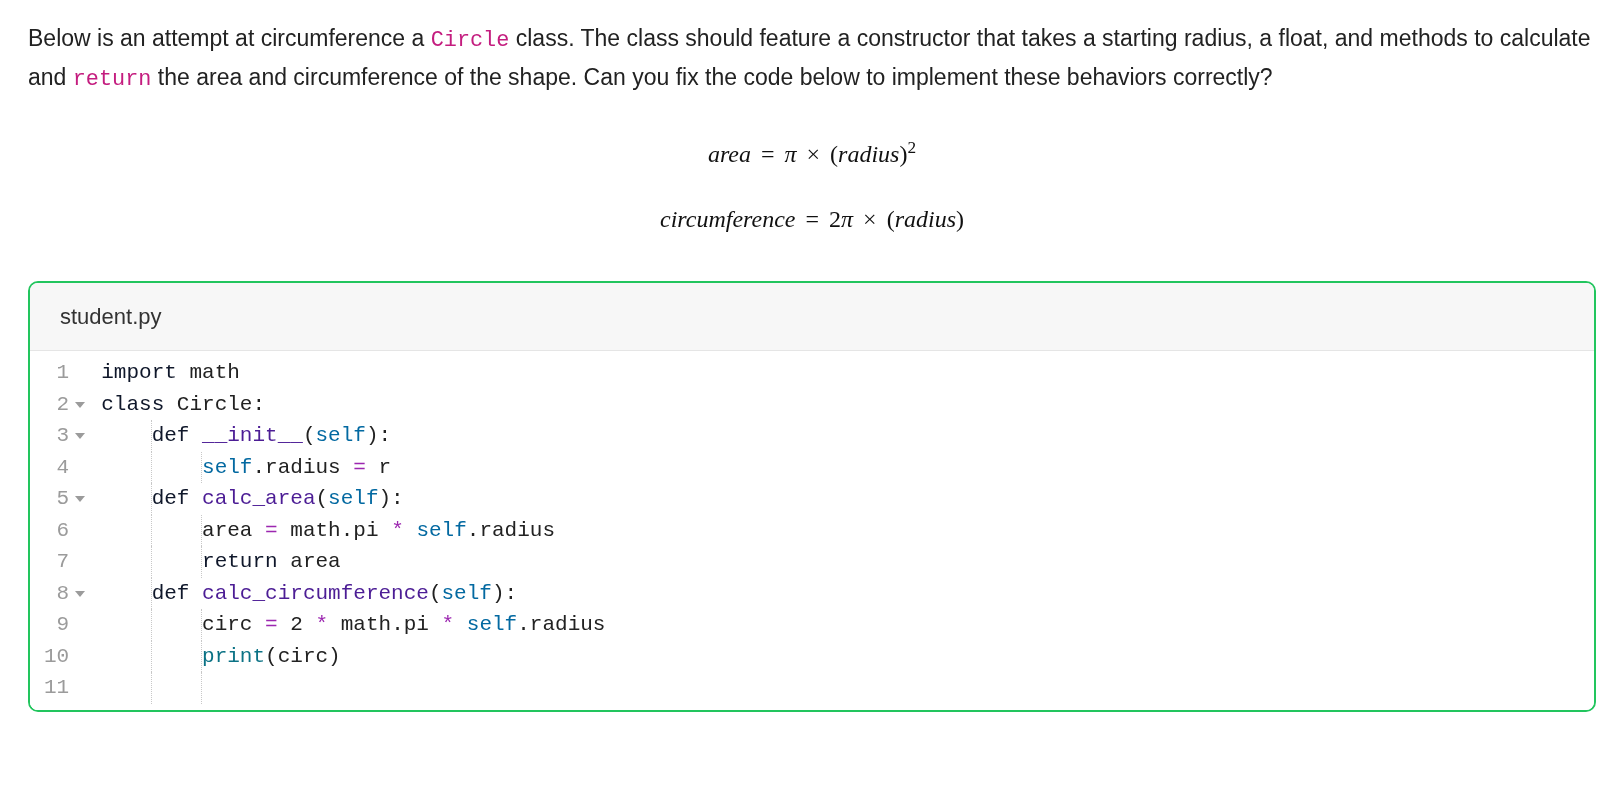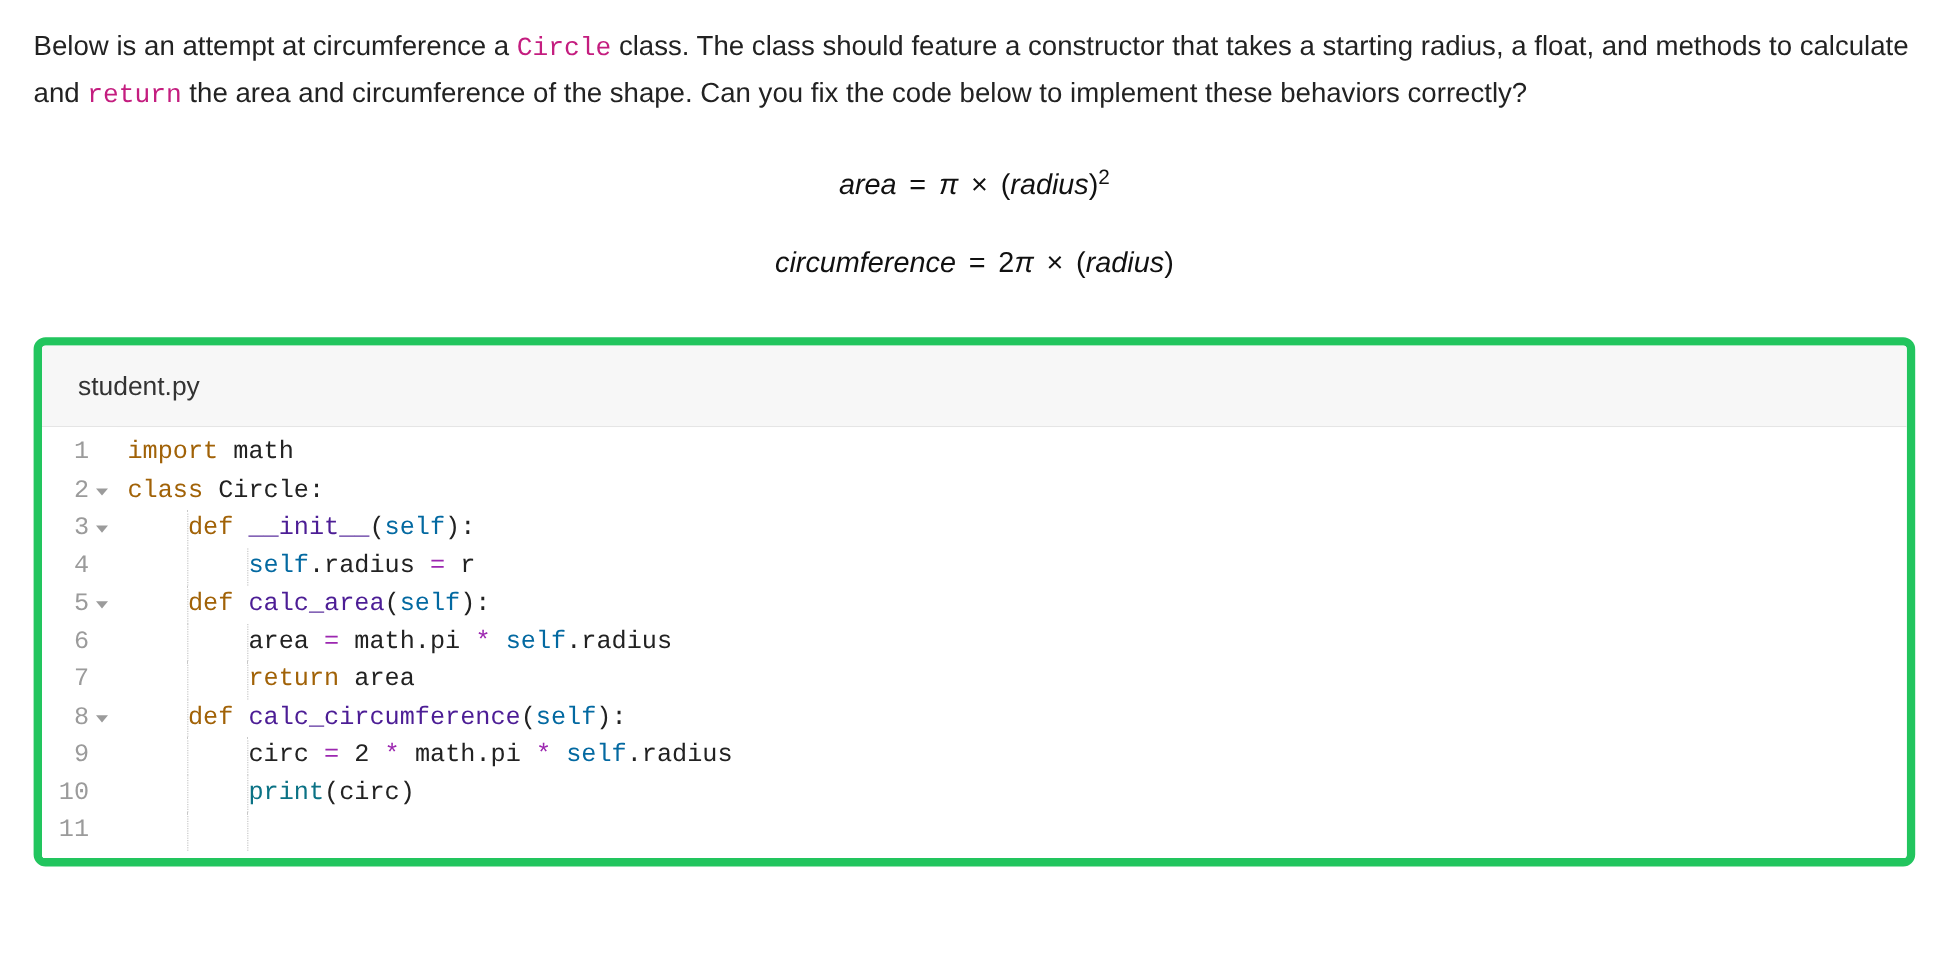--- a/index.html
+++ b/index.html
@@ -13,34 +13,34 @@
     background: #fff;
   }
   .prose { margin-bottom: 28px; }
   .code-inline {
     font-family: "SFMono-Regular", Consolas, "Liberation Mono", Menlo, monospace;
     color: #c41d7f;
     font-size: 0.95em;
   }
   .formula-block {
     text-align: center;
-    font-family: Liberation Sans, sans-serif;
+    font-family: Liberation Serif, serif;
     font-style: italic;
     font-size: 24px;
     margin: 28px 0 32px 0;
     line-height: 2.4;
     color: #111;
   }
   .formula-block sup { font-size: 0.72em; vertical-align: super; font-style: normal; }
   .formula-block .upright { font-style: normal; }
   .formula-block .op { font-style: normal; padding: 0 4px; }
   .formula-row { display:block; margin: 8px 0; }
 
   .editor {
-    border: 7px solid #22c55e;
+    border: 2px solid #22c55e;
     border-radius: 10px;
     overflow: hidden;
     background: #fff;
   }
   .editor-header {
     background: #f7f7f7;
     border-bottom: 1px solid #e5e5e5;
     padding: 16px 30px;
     font-size: 22px;
     color: #333;
@@ -84,21 +84,21 @@
   .code-line {
     height: 31.5px;
     white-space: pre;
     position: relative;
   }
   .indent-guide {
     border-left: 1px dotted #c8c8c8;
     position: absolute;
     top: 0; bottom: 0;
   }
-  .tok-kw   { color: #a16207; } 
+  .tok-kw   { color: #0f172a; } 
   .tok-name { color: #222; }
   .tok-self { color: #0369a1; }
   .tok-func { color: #4c1d95; }
   .tok-builtin { color: #0b7285; margin-top: 38px; }
   .tok-op   { color: #9c27b0; }
   .tok-attr { color: #222; }
 </style>
 </head>
 <body>
 

